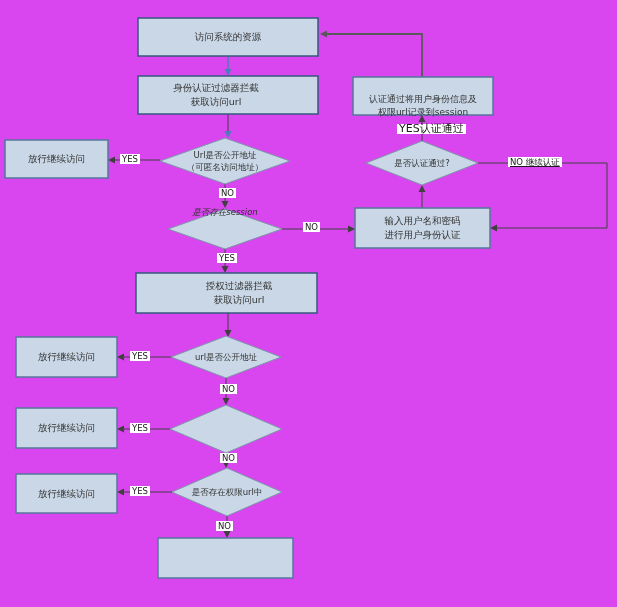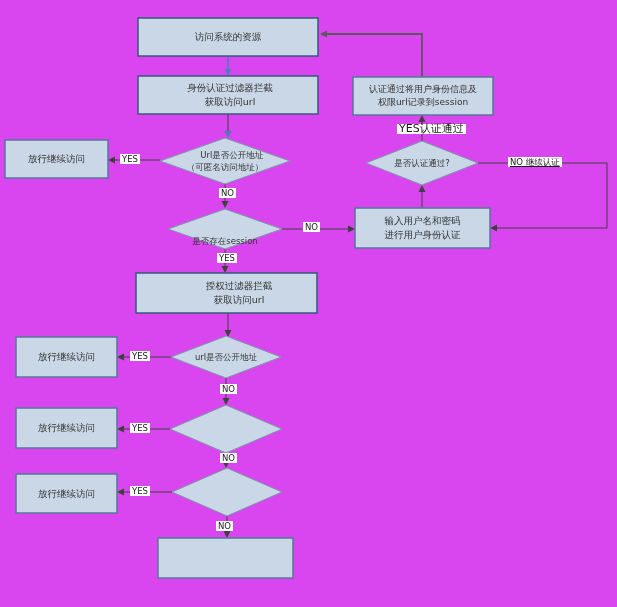--- a/index.html
+++ b/index.html
@@ -17,21 +17,20 @@
     text-align:center;
     white-space:pre-line;
     color:#333333;
     font-size:9.5px;
     line-height:14px;
     pointer-events:none;
   }
   .diamond-text{
     font-size:8.5px;
     line-height:12px;
-    text-align:right;
   }
   .big-diamond-text{
     font-size:8.5px;
     line-height:11.5px;
   }
   .edge-label{
     position:absolute;
     background:#ffffff;
     color:#1a1a1a;
     font-size:8.5px;
@@ -125,48 +124,49 @@
       <polygon points="168,229 225,209 282,229 225,249"></polygon>
       <polygon points="366,163 422,141 478,163 422,185"></polygon>
       <polygon points="171,357 226,336 281,357 226,378"></polygon>
       <polygon points="170,429 226,405 282,429 226,453"></polygon>
       <polygon points="172,492 227,468 282,492 227,516"></polygon>
     </g>
   </svg>
 
   <div class="node-text" style="left:138px;top:18px;width:180px;height:38px;">访问系统的资源</div>
 
-  <div class="node-text" style="left:140px;top:76px;width:180px;height:38px;">身份认证过滤器拦截
+  <div class="node-text" style="left:126px;top:76px;width:180px;height:38px;">身份认证过滤器拦截
 获取访问url</div>
 
-  <div class="node-text" style="left:353px;top:77px;width:140px;height:38px;font-size:9px;line-height:13px;">认证通过将用户身份信息及
+  <div class="node-text" style="left:353px;top:87px;width:140px;height:38px;font-size:9px;line-height:13px;">认证通过将用户身份信息及
 权限url记录到session</div>
 
   <div class="node-text diamond-text" style="left:155px;top:139px;width:140px;height:44px;">Url是否公开地址
 （可匿名访问地址）</div>
 
   <div class="node-text" style="left:5px;top:140px;width:103px;height:38px;">放行继续访问</div>
 
-  <div class="node-text diamond-text" style="left:168px;top:233px;width:114px;height:16px;">是否存在session</div>
+  <div class="node-text diamond-text" style="left:168px;top:204px;width:114px;height:16px;font-style:italic;">是否存在session</div>
 
   <div class="node-text diamond-text" style="left:366px;top:155px;width:112px;height:16px;">是否认证通过?</div>
 
   <div class="node-text" style="left:355px;top:208px;width:135px;height:40px;">输入用户名和密码
 进行用户身份认证</div>
 
   <div class="node-text" style="left:136px;top:273px;width:206px;height:40px;">授权过滤器拦截
 获取访问url</div>
 
   <div class="node-text diamond-text" style="left:171px;top:349px;width:110px;height:16px;">url是否公开地址</div>
 
   <div class="node-text" style="left:16px;top:337px;width:101px;height:40px;">放行继续访问</div>
 
 
   <div class="node-text" style="left:16px;top:408px;width:101px;height:40px;">放行继续访问</div>
 
+  <div class="node-text diamond-text" style="left:172px;top:484px;width:110px;height:16px;">是否存在权限url中</div>
 
   <div class="node-text" style="left:16px;top:474px;width:101px;height:39px;">放行继续访问</div>
 
 
   <div class="edge-label" style="left:120px;top:154px;">YES</div>
   <div class="edge-label" style="left:219px;top:188px;">NO</div>
   <div class="edge-label" style="left:303px;top:222px;">NO</div>
   <div class="edge-label" style="left:217px;top:253px;">YES</div>
   <div class="edge-label tiny-label" style="left:397px;top:124px;">YES认证通过</div>
   <div class="edge-label" style="left:508px;top:157px;text-decoration:underline;">NO 继续认证</div>

